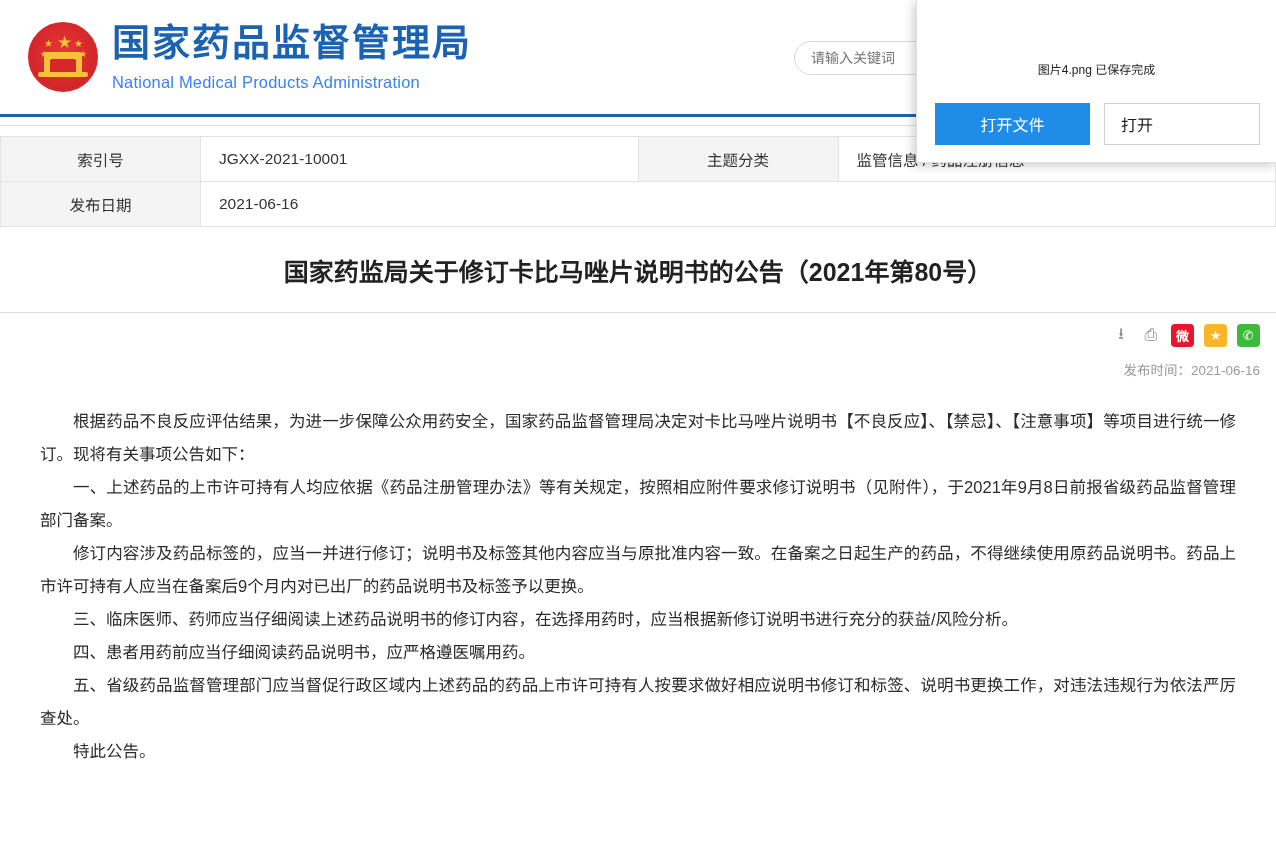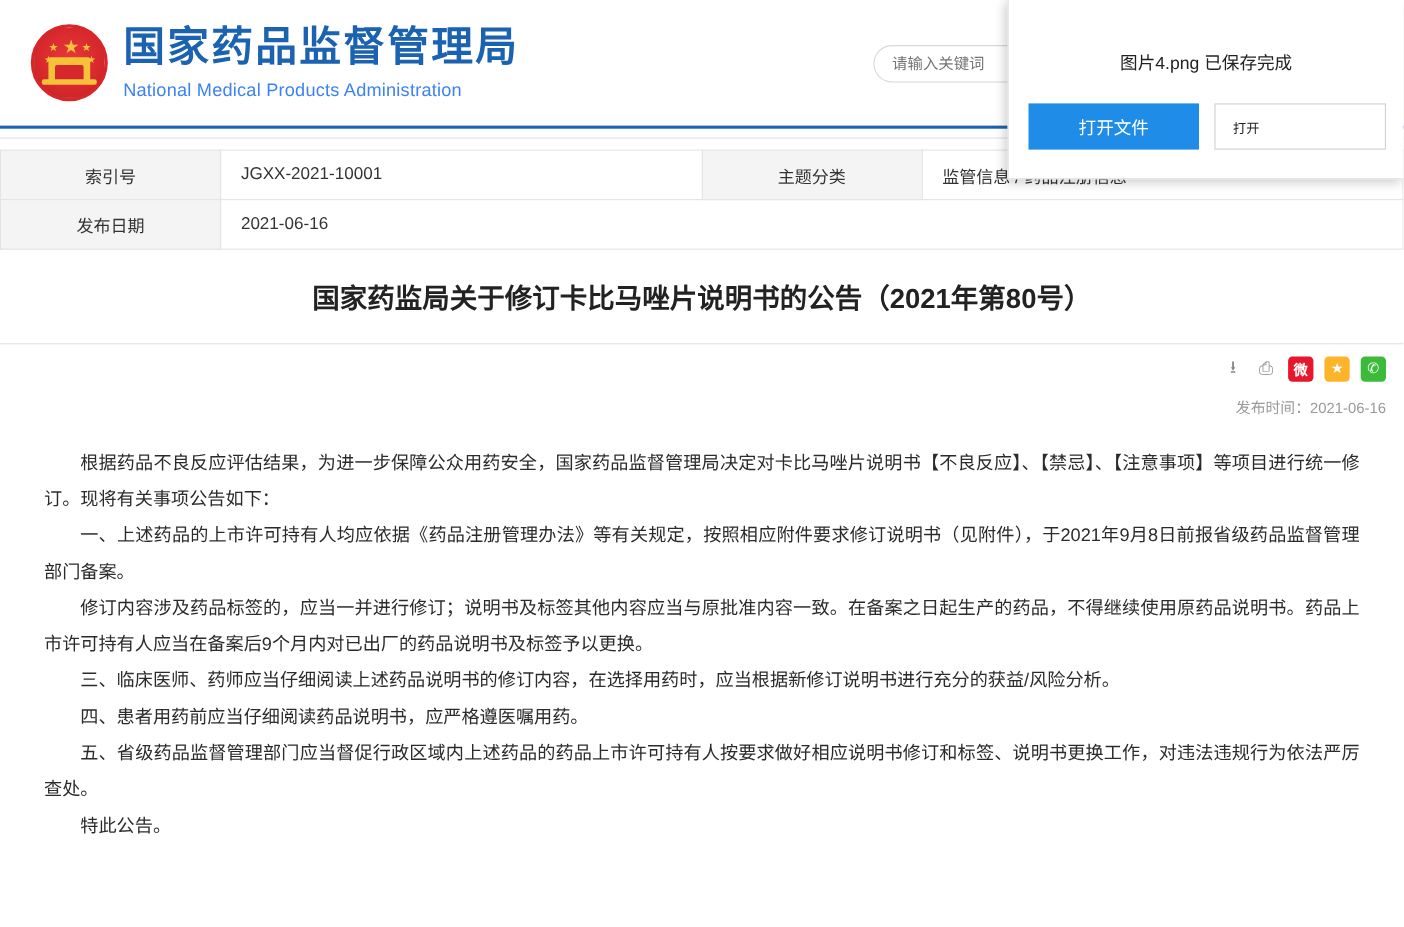--- a/index.html
+++ b/index.html
@@ -229,23 +229,23 @@
     width: 360px;
     height: 163px;
     background: #ffffff;
     box-shadow: -2px 2px 10px rgba(0,0,0,0.22);
     border: 1px solid #e0e0e0;
     border-top: none;
     border-right: none;
     z-index: 30;
   }
   .popup-msg {
-    padding: 44px 0 0 0;
+    padding: 60px 0 0 0;
     text-align: center;
-    font-size: 16px;
+    font-size: 12px;
     color: #222;
   }
   .popup-buttons {
     display: flex;
     gap: 14px;
     padding: 26px 16px 0 18px;
   }
   .btn-primary {
     background: #1f8ce8;
     color: #fff;
@@ -255,21 +255,21 @@
     font-size: 16px;
     cursor: pointer;
     font-family: "Liberation Sans", sans-serif;
   }
   .btn-secondary {
     background: #fff;
     color: #222;
     border: 1px solid #cfcfcf;
     height: 42px;
     width: 168px;
-    font-size: 12px;
+    font-size: 16px;
     cursor: pointer;
     font-family: "Liberation Sans", sans-serif;
     text-align: left;
     padding-left: 16px;
     overflow: hidden;
     white-space: nowrap;
   }
 </style>
 </head>
 <body>

